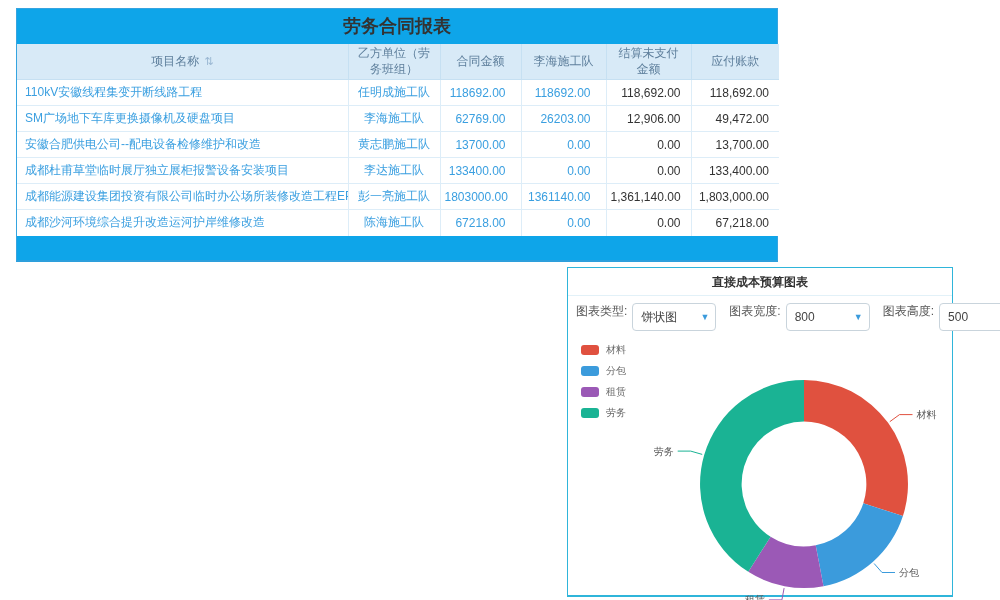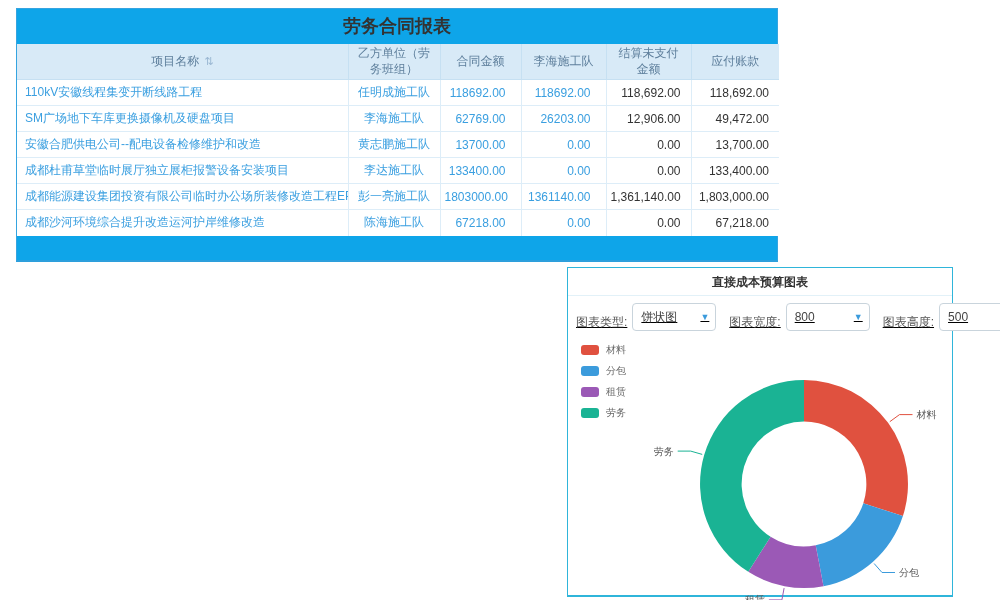--- a/index.html
+++ b/index.html
@@ -26,21 +26,21 @@
   .c-blue-num  { color:#3a9fe0; text-align:right; padding-right:15px !important; }
   .c-dark-num  { color:#333;    text-align:right; padding-right:10px !important; }
   .sort-icon { color:#9bb8d3; font-size:11px; margin-left:5px; cursor:pointer; }
 
   
   .chart-panel { position:absolute; left:567px; top:267px; width:386px; height:330px;
                  border:1px solid #2fb5da; border-bottom:2px solid #2fb5da; background:#fff; display:flex; flex-direction:column; }
   .chart-title { height:28px; line-height:28px; text-align:center; font-size:12px; font-weight:bold; color:#333;
                  border-bottom:1px solid #e2f1f8; }
   .controls { display:flex; align-items:center; padding:7px 6px 5px 8px; }
-  .control { display:flex; align-items:flex-end; margin-right:13px;text-decoration:underline; }
+  .control { display:flex; align-items:flex-start; margin-right:13px; }
   .ctl-label { font-size:12px; color:#555; margin-right:5px; white-space:nowrap; }
   .select { width:84px; height:28px; border:1px solid #c9d4dc; border-radius:4px; background:#fff;
             display:flex; align-items:center; justify-content:space-between; padding:0 6px 0 8px;
             font-size:12px; color:#444; cursor:pointer; }
   .caret { color:#3b9bdc; font-size:9px; line-height:1; }
   .chart-area { position:relative; flex:1; }
   .legend { position:absolute; left:13px; top:7px; z-index:2; }
   .legend-item { display:flex; align-items:center; margin-bottom:7px; cursor:pointer; }
   .legend-swatch { width:18px; height:10px; border-radius:3px; margin-right:7px; }
   .legend-label { font-size:10px; color:#666; }

